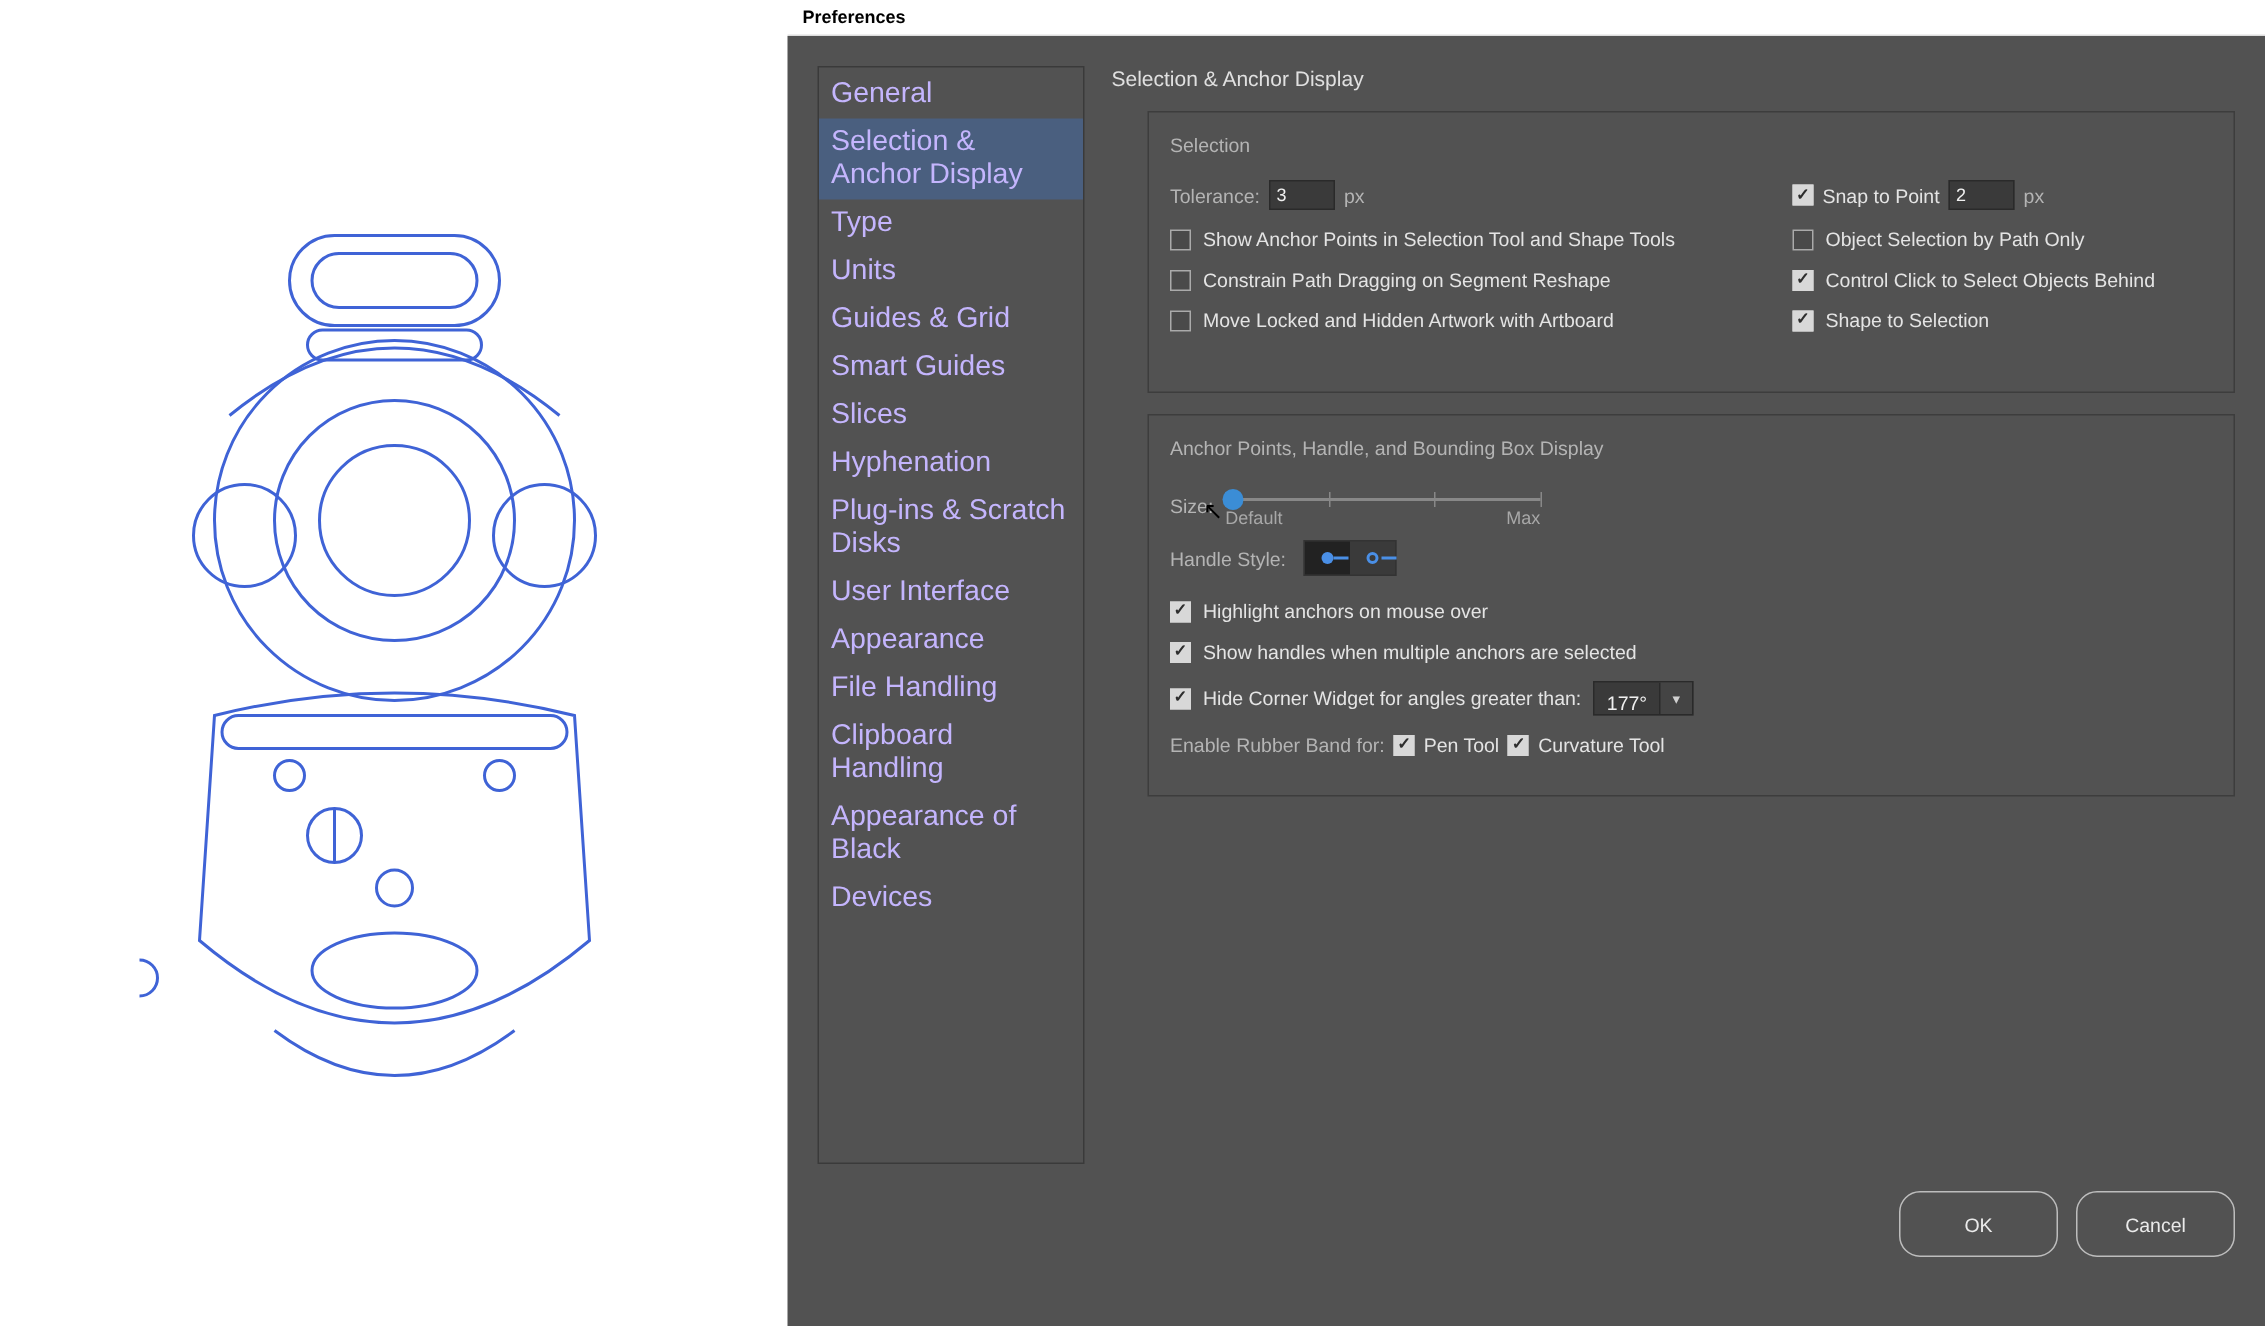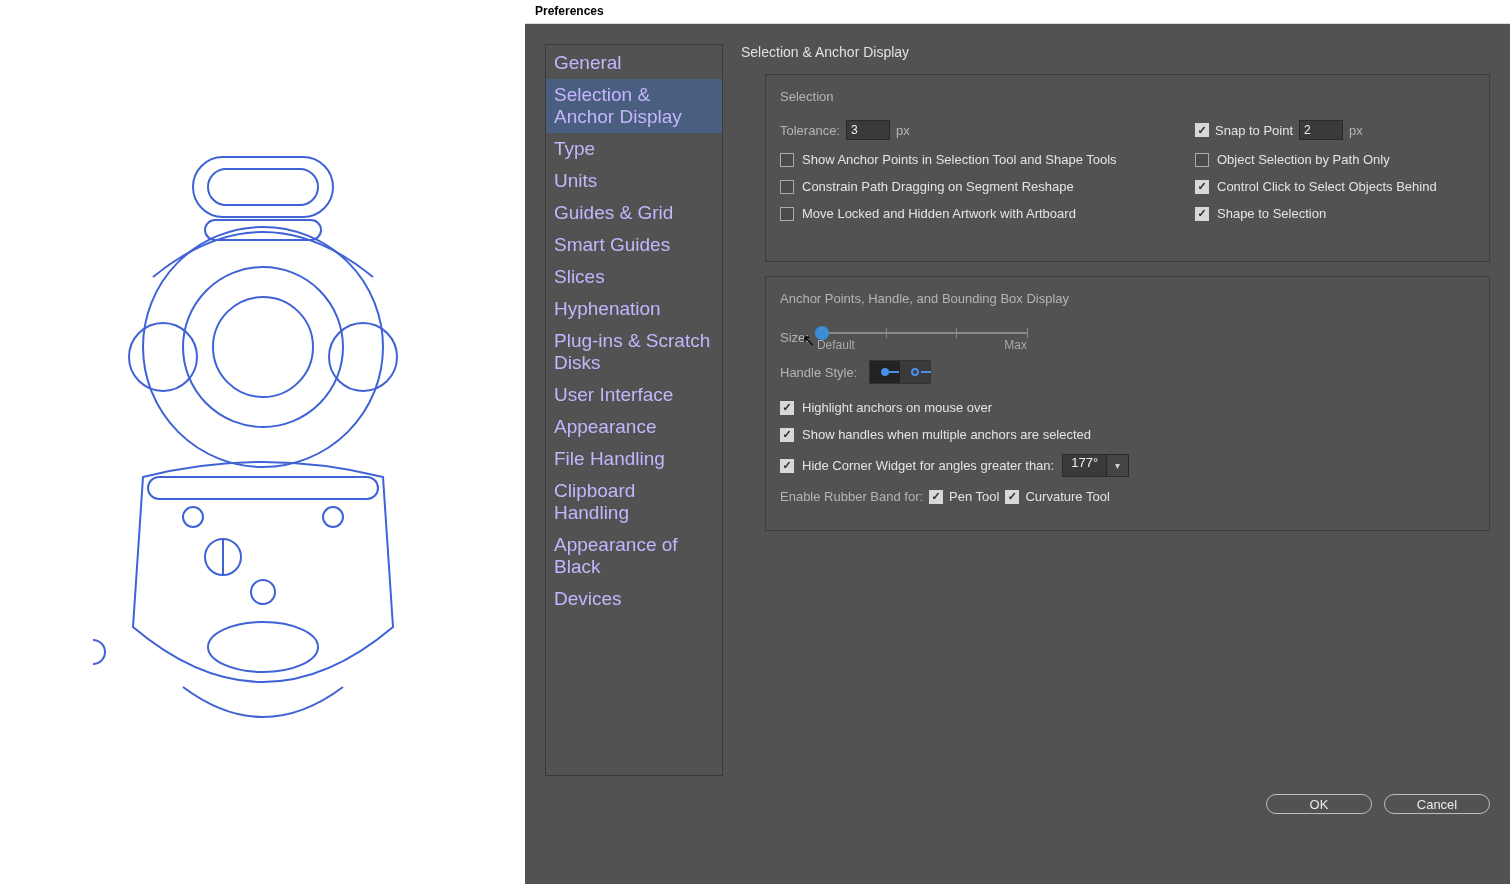--- a/index.html
+++ b/index.html
@@ -33,25 +33,25 @@
   .slider-tick { position:absolute; top:-4px; width:1px; height:10px; background:#888;}
   .slider-handle { position:absolute; top:-6px; width:14px; height:14px; border-radius:50%; background:#3b8dd6; cursor:pointer;}
   .slider-labels { display:flex; justify-content:space-between; width:210px; color:#a8a8a8; font-size:12px; margin-top:4px;}
   .handle-toggle { display:inline-flex; border:1px solid #333; background:#3a3a3a; margin-left:6px;}
   .handle-opt { width:30px; height:22px; display:flex; align-items:center; justify-content:center; cursor:pointer;}
   .handle-opt.active { background:#222; }
   .handle-circle { width:8px; height:8px; border-radius:50%; background:#4a8fe6; position:relative;}
   .handle-circle::after { content:""; position:absolute; left:8px; top:3px; width:10px; height:2px; background:#4a8fe6;}
   .handle-circle-open { width:8px; height:8px; border-radius:50%; border:2px solid #4a8fe6; background:transparent; position:relative;}
   .handle-circle-open::after { content:""; position:absolute; left:8px; top:1px; width:10px; height:2px; background:#4a8fe6;}
-  .dropdown { display:inline-flex; align-items:flex-start; background:#3a3a3a; border:1px solid #2a2a2a; height:23px; cursor:pointer;}
+  .dropdown { display:inline-flex; align-items:flex-end; background:#3a3a3a; border:1px solid #2a2a2a; height:23px; cursor:pointer;}
   .dropdown-val { padding:0 8px; color:#f0f0f0; font-size:13px; min-width:42px;}
   .dropdown-arrow { width:22px; height:100%; border-left:1px solid #2a2a2a; background:#444; display:flex; align-items:center; justify-content:center; color:#d0d0d0; font-size:10px;}
   .footer { padding:18px 20px; display:flex; justify-content:flex-end; gap:12px;}
-  .btn { width:106px; height:20px; background:transparent; border:1px solid #bdbdbd; border-radius:14px; color:#eaeaea; font-size:13px; cursor:pointer;}
+  .btn { width:106px; height:44px; background:transparent; border:1px solid #bdbdbd; border-radius:14px; color:#eaeaea; font-size:13px; cursor:pointer;}
   .cursor { position:absolute; pointer-events:none; font-size:16px; color:#000; }
 </style>
 </head>
 <body>
 
 <div class="workspace">
 
   <svg viewBox="0 0 340 590" width="340" height="590" stroke="#3f63d6" stroke-width="2" fill="none">
     <rect x="100" y="10" width="140" height="60" rx="30"></rect>
     <rect x="115" y="22" width="110" height="36" rx="18"></rect>

